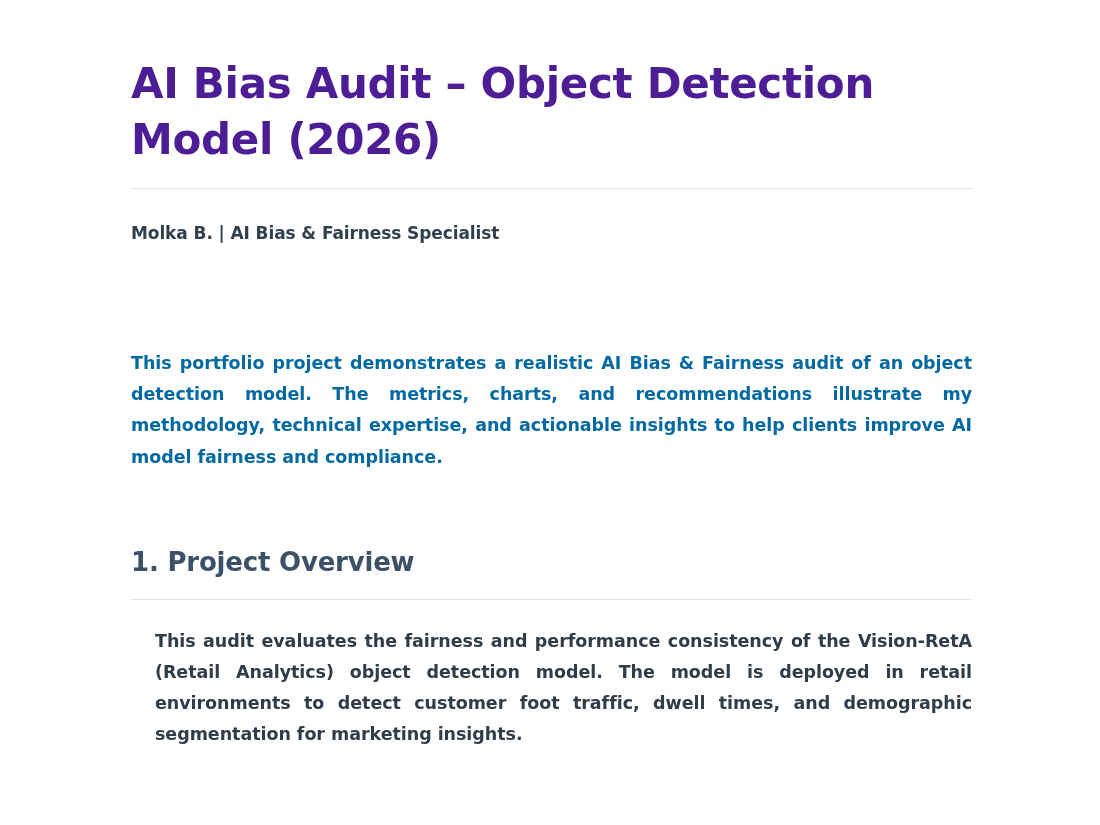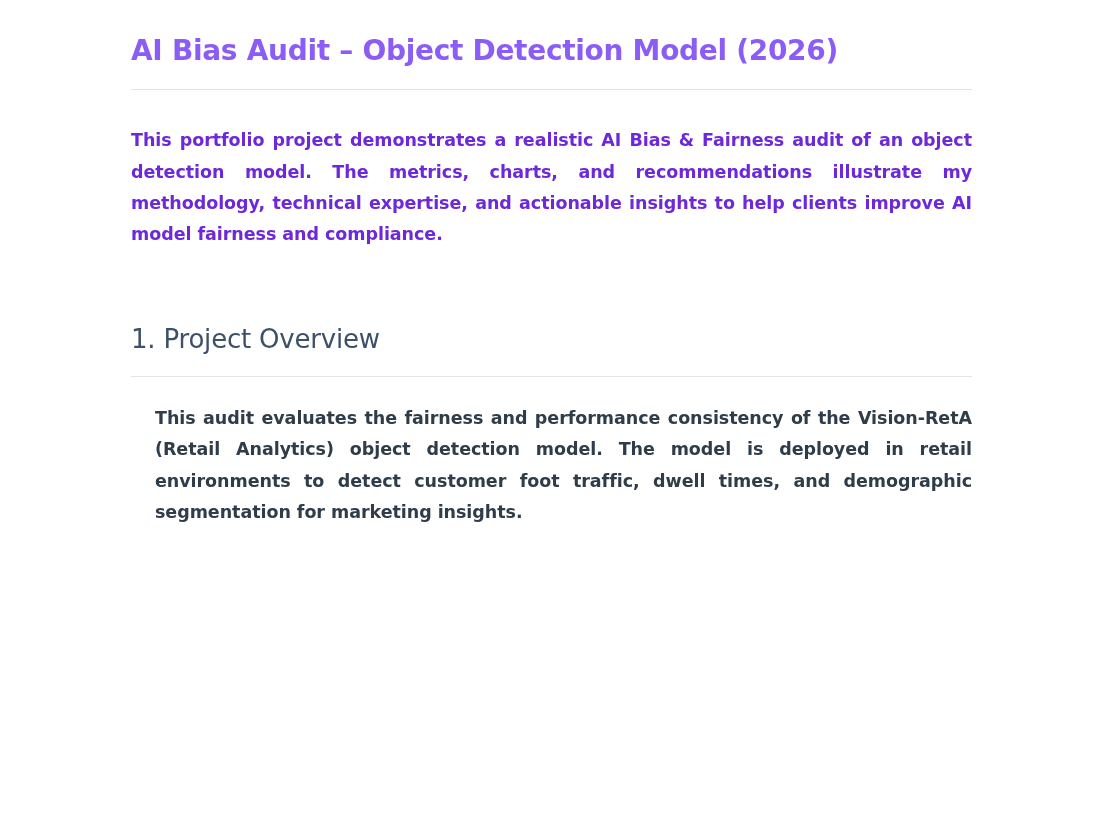--- a/index.html
+++ b/index.html
@@ -21,56 +21,56 @@
     padding: 0;
     background: #ffffff;
   }
   .content {
     position: absolute;
     left: 131px;
     top: 0;
     width: 841px;
   }
   .doc-title {
-    font-size: 28px;
+    font-size: 42px;
     line-height: 1.33;
     font-weight: 700;
-    color: #8b5cf6;
+    color: #4c1d95;
     letter-spacing: -0.3px;
     margin: 0;
-    padding-top: 32px;
+    padding-top: 56px;
     font-family: "DejaVu Sans", sans-serif;
   }
   .title-rule {
     border: none;
     border-top: 1px solid #e2e4e7;
     margin: 20px 0 0 0;
     width: 841px;
   }
   .byline {
     margin-top: 34px;
     font-size: 17px;
     font-weight: 700;
     color: #32404e;
     letter-spacing: -0.1px;
   }
   .intro {
-    margin-top: 35px;
+    margin-top: 105px;
     font-size: 17.5px;
     font-weight: 700;
     line-height: 1.79;
-    color: #6d28d9;
+    color: #0369a1;
     text-align: justify;
     text-justify: inter-word;
     letter-spacing: -0.05px;
   }
   .section-heading {
     margin-top: 74px;
     font-size: 26px;
-    font-weight: 400;
+    font-weight: 700;
     color: #3c5168;
     letter-spacing: -0.2px;
   }
   .section-rule {
     border: none;
     border-top: 1px solid #e2e4e7;
     margin: 16px 0 0 0;
     width: 841px;
   }
   .body-text {
@@ -91,20 +91,21 @@
 </head>
 <body>
 
 <div class="page">
   <div class="content">
 
     <h1 class="doc-title">AI Bias Audit – Object Detection Model (2026)</h1>
 
     <hr class="title-rule">
 
+    <div class="byline">Molka B. | AI Bias &amp; Fairness Specialist</div>
 
     <p class="intro">This portfolio project demonstrates a realistic AI Bias &amp; Fairness audit of an object detection model. The metrics, charts, and recommendations illustrate my methodology, technical expertise, and actionable insights to help clients improve AI model fairness and compliance.</p>
 
     <h2 class="section-heading">1. Project Overview</h2>
 
     <hr class="section-rule">
 
     <p class="body-text">This audit evaluates the fairness and performance consistency of the Vision-RetA (Retail Analytics) object detection model. The model is deployed in retail environments to detect customer foot traffic, dwell times, and demographic segmentation for marketing insights.</p>
 
   </div>

